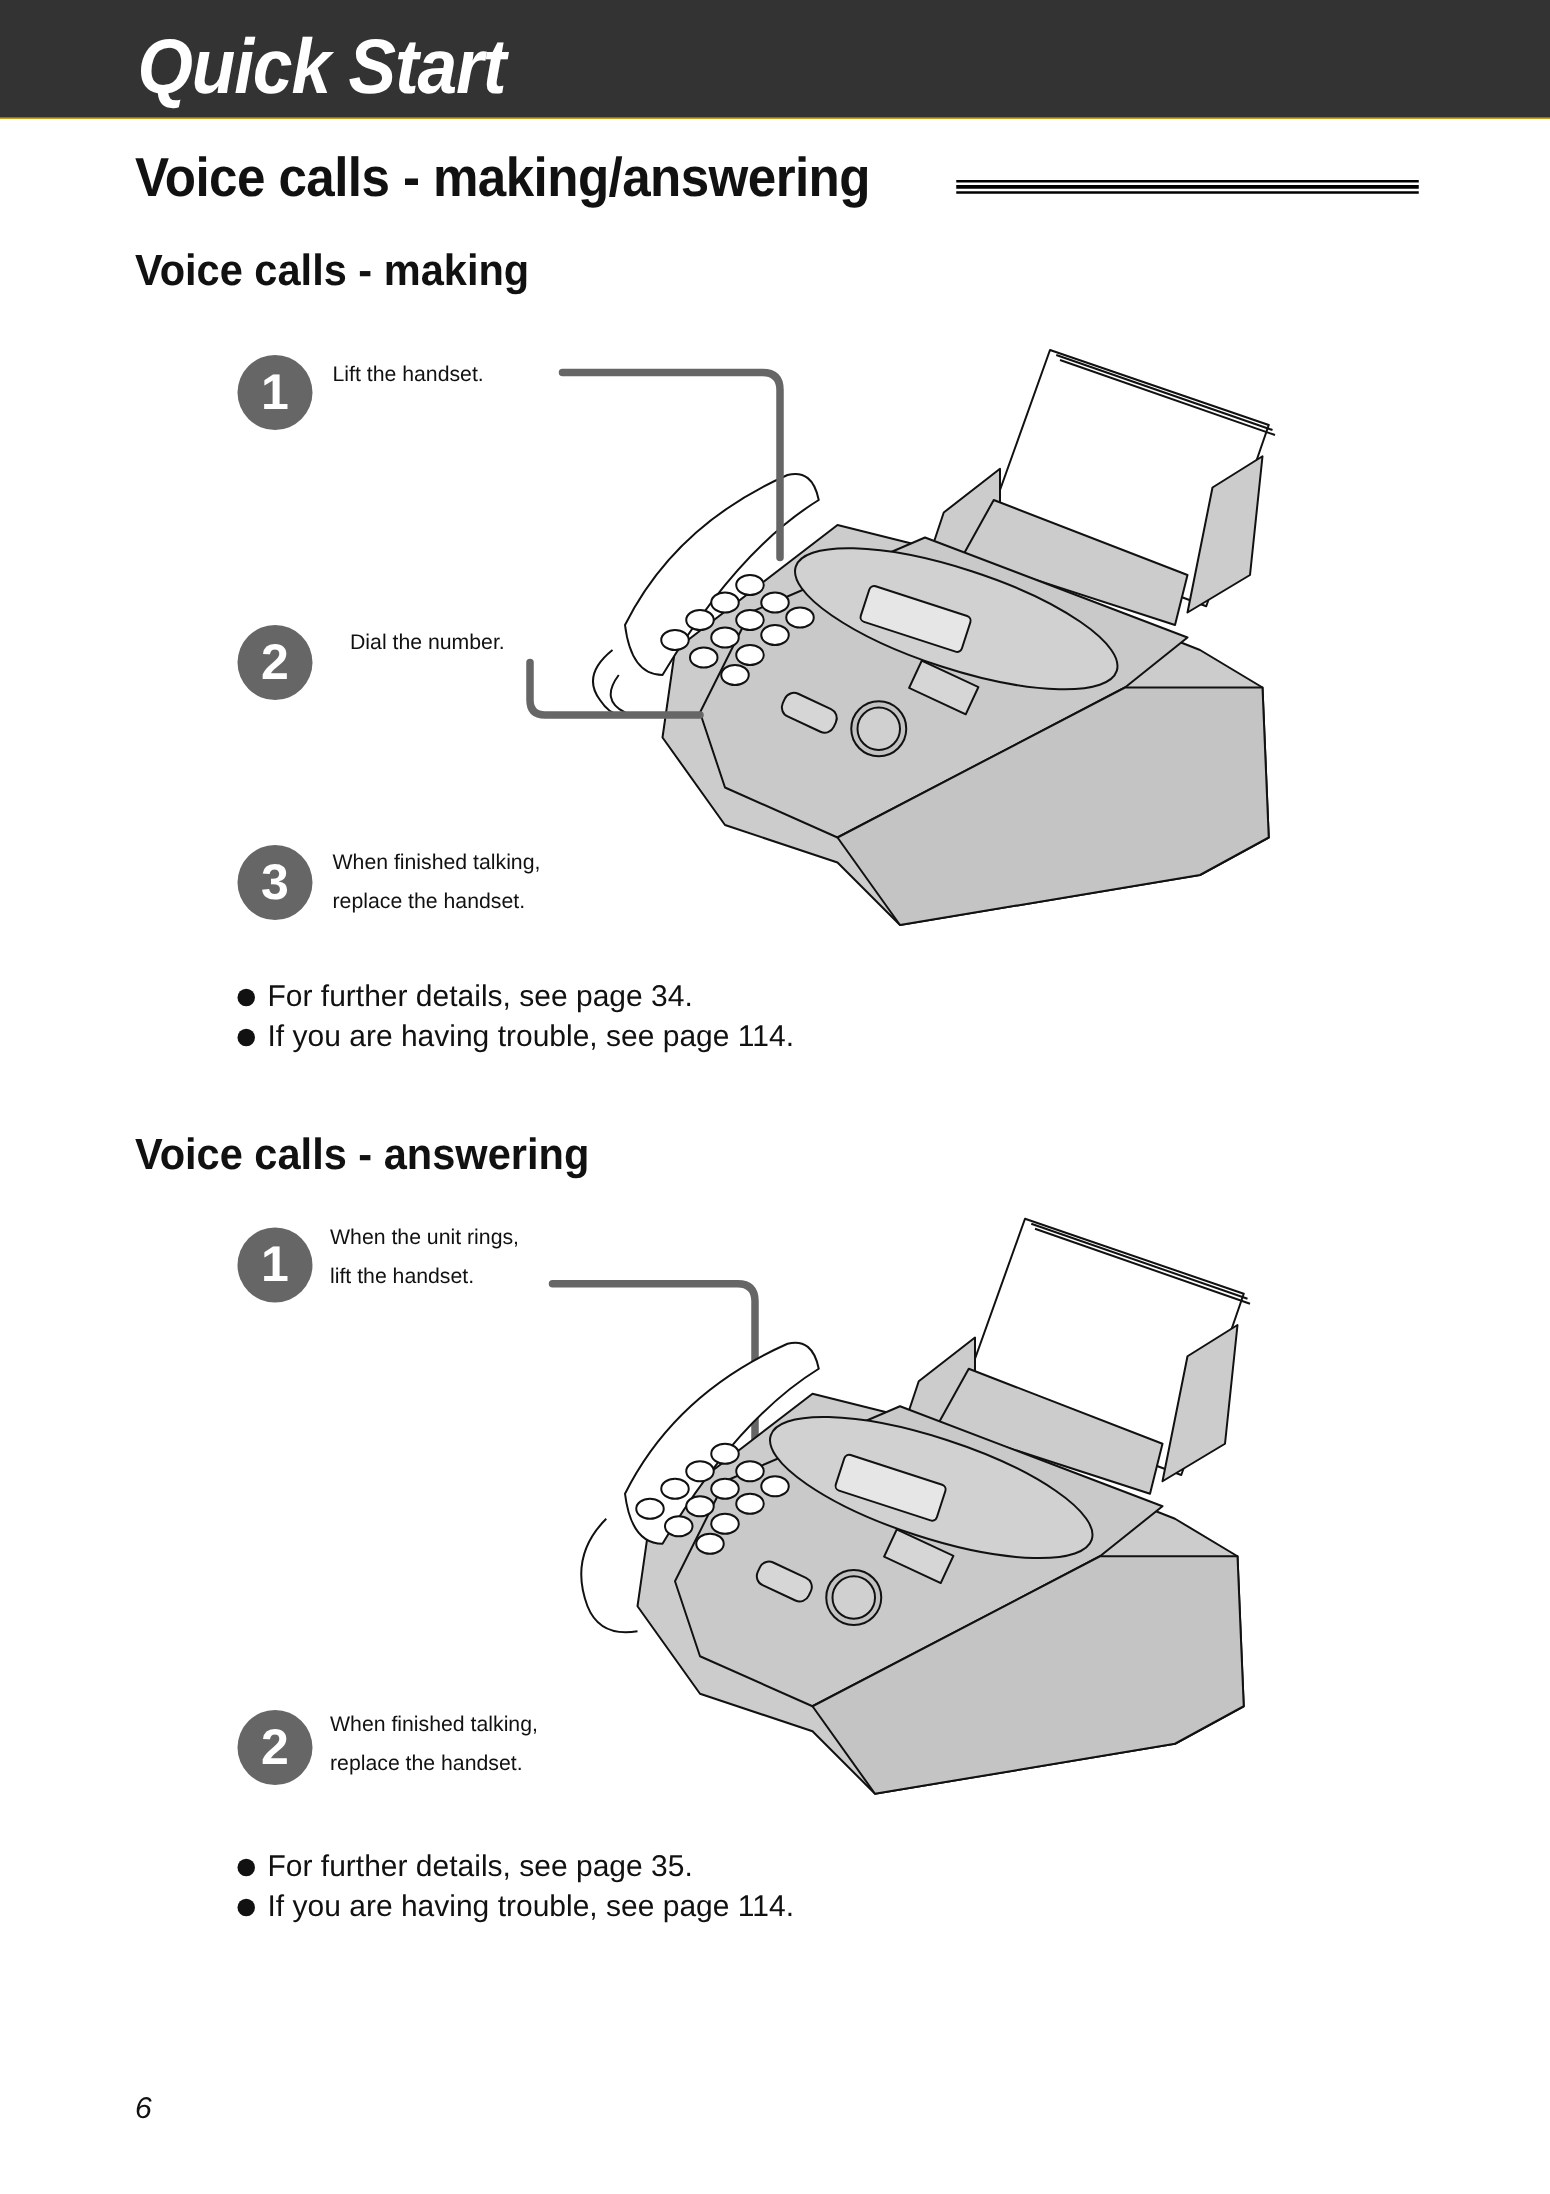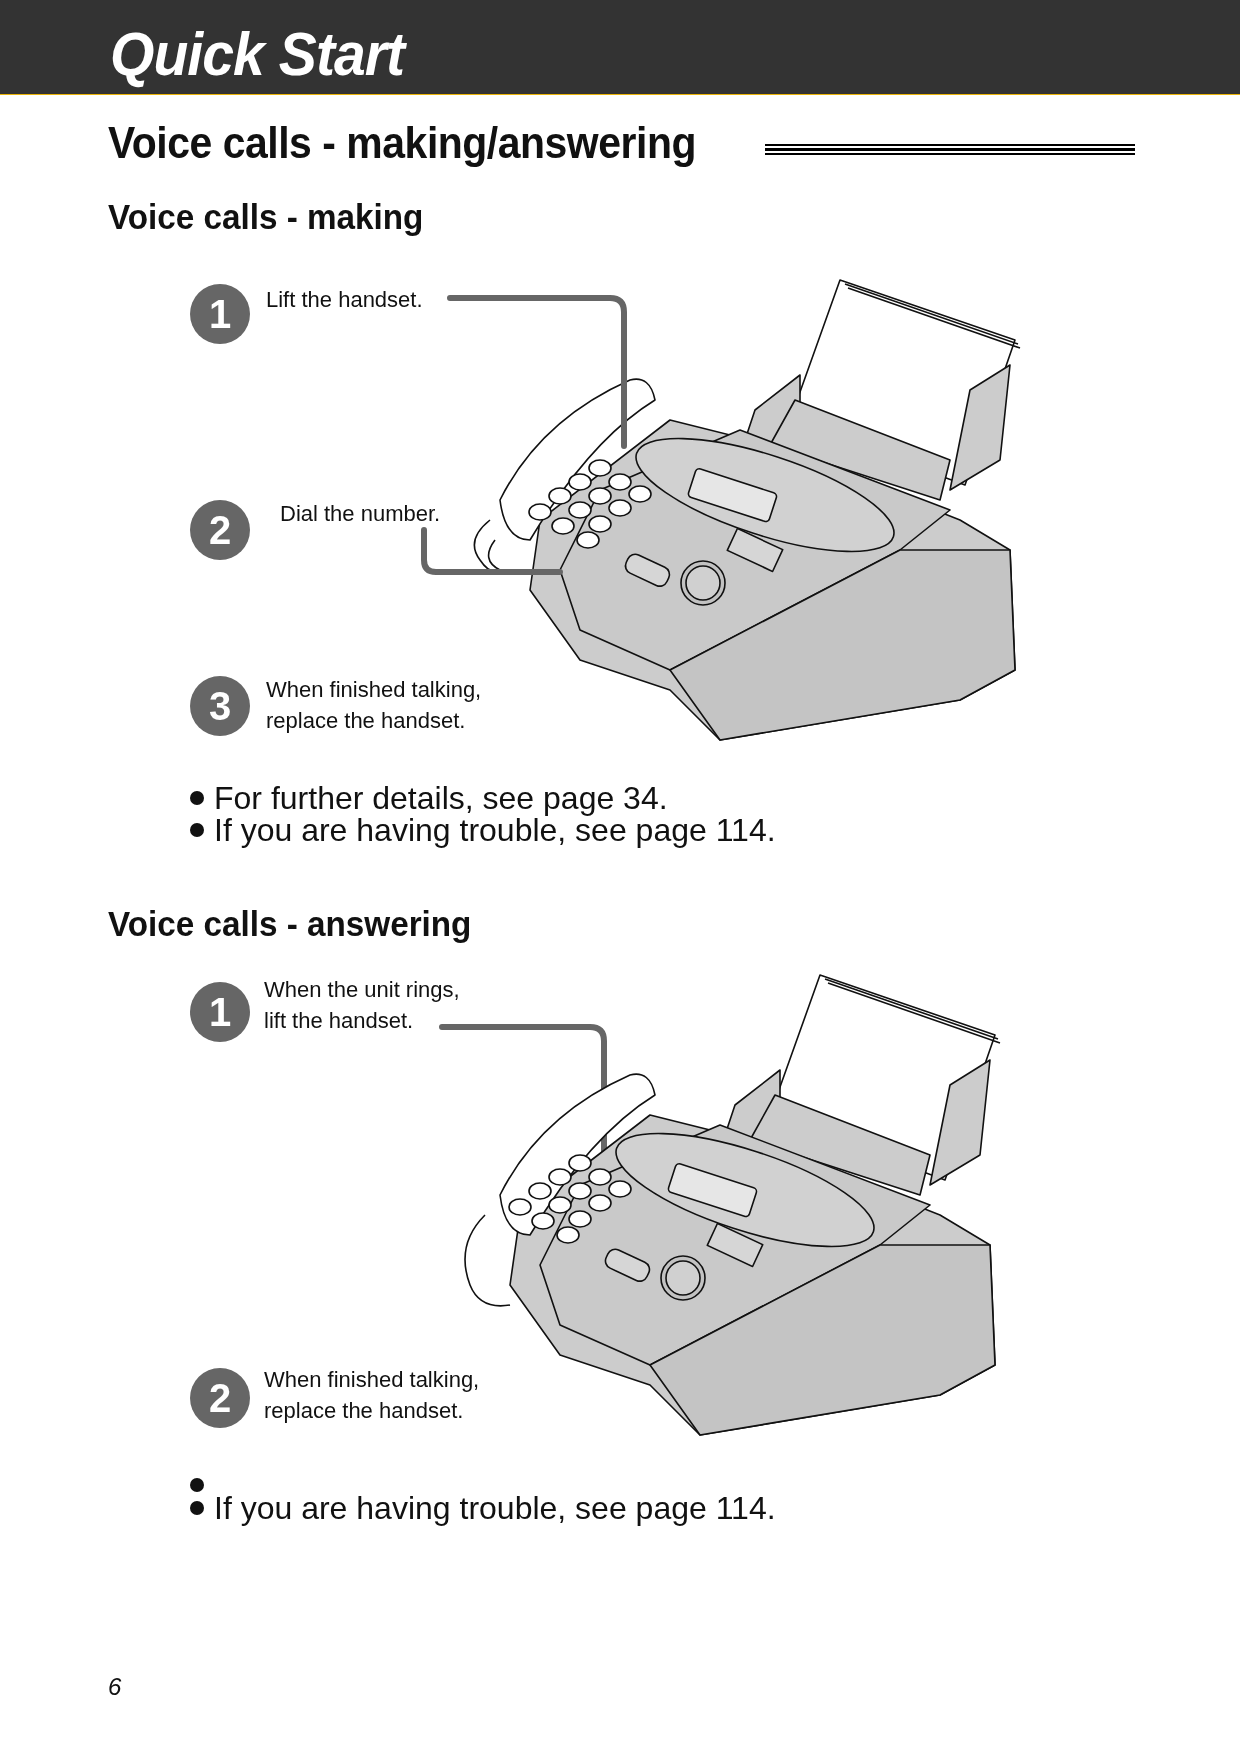--- a/index.html
+++ b/index.html
@@ -4,22 +4,22 @@
 <style>
   html,body{margin:0;padding:0;background:#fff;}
   body{width:1240px;height:1755px;position:relative;overflow:hidden;font-family:"Liberation Sans",sans-serif;color:#111;}
   .banner{position:absolute;left:0;top:0;width:1240px;height:94px;background:#333;border-bottom:1px solid #eab308;}
   .banner-title{position:absolute;left:110px;top:18px;font-size:62px;font-weight:bold;font-style:italic;color:#fff;letter-spacing:-1px;transform:scaleX(0.92);transform-origin:left;}
   .h1{position:absolute;left:108px;top:118px;font-size:44px;font-weight:bold;transform:scaleX(0.93);transform-origin:left;letter-spacing:-0.5px;}
   .h1-rule{position:absolute;left:765px;top:144px;width:370px;height:12px;}
   .h1-rule i{display:block;background:#000;position:absolute;left:0;width:100%;}
   .h2{position:absolute;left:108px;font-size:35px;font-weight:bold;transform:scaleX(0.95);transform-origin:left;}
   .badge{position:absolute;width:60px;height:60px;border-radius:50%;background:#666;color:#fff;font-weight:bold;font-size:40px;display:flex;align-items:center;justify-content:center;}
-  .step-text{position:absolute;font-size:22px;line-height:31px;color:#111;}
-  .bullets{position:absolute;left:190px;font-size:32px;line-height:32px;}
+  .step-text{position:absolute;font-size:17px;line-height:31px;color:#111;}
+  .bullets{position:absolute;left:190px;font-size:24px;line-height:32px;}
   .bullet{display:flex;align-items:center;}
   .dot{display:inline-block;width:14px;height:14px;border-radius:50%;background:#111;margin-right:10px;}
   .page-num{position:absolute;left:108px;top:1673px;font-size:24px;font-style:italic;}
   svg.fax{position:absolute;}
   svg.leader{position:absolute;left:0;top:0;pointer-events:none;}
 </style>
 </head>
 <body>
 
 <div class="banner">
@@ -148,20 +148,21 @@
     <circle cx="233" cy="313" r="22" fill="#c2c2c2"></circle>
       <circle cx="233" cy="313" r="17" fill="#d0d0d0"></circle>
     <rect x="260" y="268" width="50" height="24" transform="rotate(25 285 280)" fill="#d6d6d6"></rect>
     <rect x="155" y="290" width="45" height="20" rx="8" transform="rotate(25 177 300)" fill="#d6d6d6"></rect>
   </g>
 </svg>
 
 <div class="bullets" style="top:1478px">
   <div class="bullet">
       <span class="dot"></span>
+      <span>For further details, see page 35.</span>
     </div>
   <div class="bullet">
       <span class="dot"></span>
       <span>If you are having trouble, see page 114.</span>
     </div>
 </div>
 
 <div class="page-num">6</div>
 
 </body></html>

